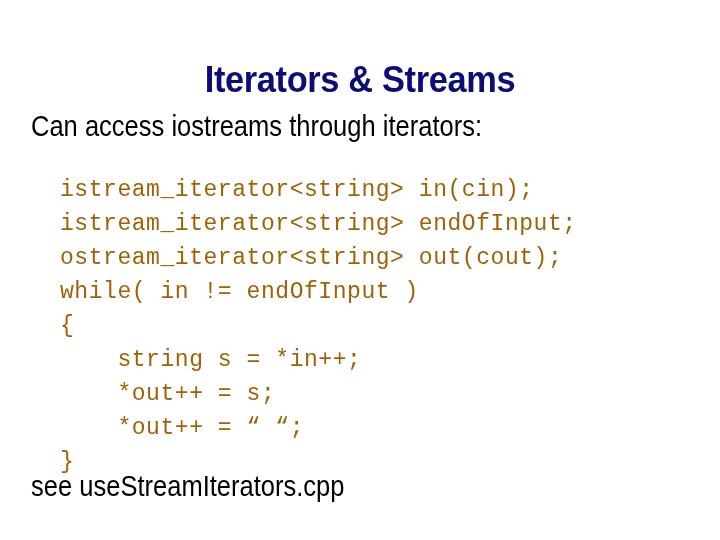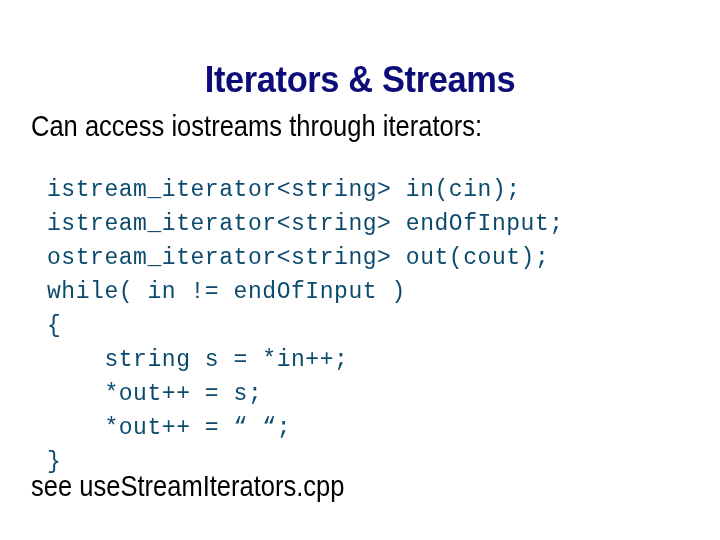--- a/index.html
+++ b/index.html
@@ -48,26 +48,26 @@
     line-height: 34px;
     color: #000000;
     transform: scaleX(0.88);
     transform-origin: 0% 50%;
     white-space: nowrap;
   }
 
   
   #code-block {
     position: absolute;
-    left: 47px;
+    left: 60px;
     top: 150px;
     font-family: "Liberation Mono", "DejaVu Sans Mono", monospace;
     font-size: 23px;
     line-height: 34px;
-    color: #0c4a6e;
+    color: #a16207;
     white-space: pre;
     letter-spacing: 0.55px;
   }
 
   #code-block .code-line {
     display: block;
     height: 34px;
     white-space: pre;
   }
 

